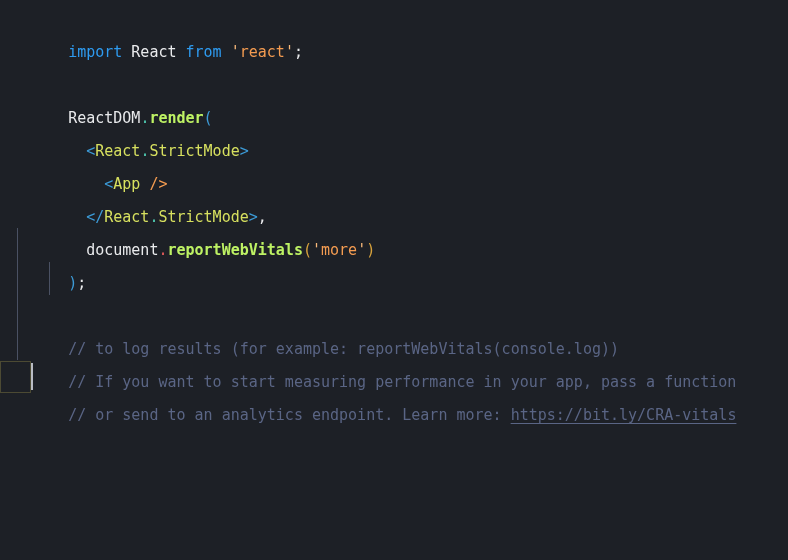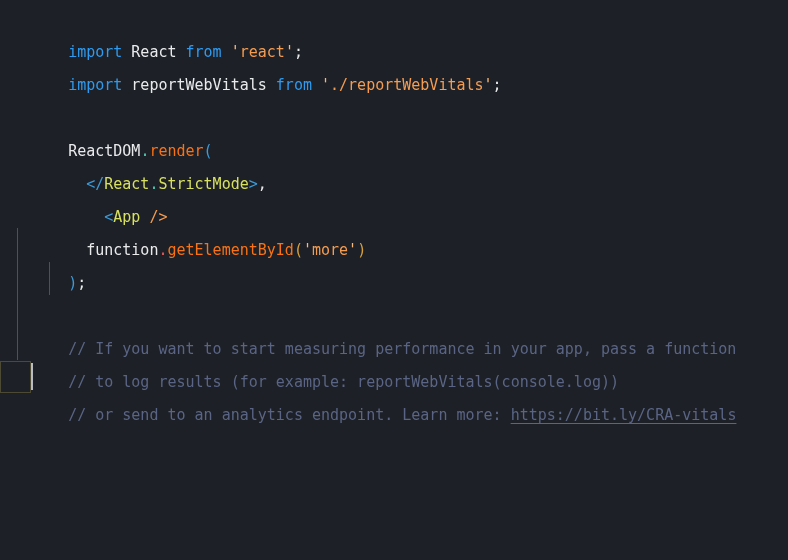--- a/index.html
+++ b/index.html
@@ -39,21 +39,21 @@
 
   
   .kw        { color: #2e9bf0; }
   .ident     { color: #e9eaec; }
   .from      { color: #2e9bf0; }
   .str       { color: #f59c51; }
   .quote     { color: #f9b97a; }
   .punct     { color: #e9eaec; }
   .dot-teal  { color: #4ec9b0; }
   .dot-red   { color: #e35b5b; }
-  .fn        { color: #f97316; }
+  .fn        { color: #bef264; font-weight: bold; }
   .tag       { color: #d7e05f; }
   .tagbrk    { color: #3c9ad6; }
   .selfclose { color: #f59c51; }
   .paren     { color: #d6a13c; }
   .paren-b   { color: #3c9ad6; }
   .comment   { color: #5a6585; }
   .link      { color: #5a6585; text-decoration: underline; text-underline-offset: 3px; }
 
   
   .indent-guide {
@@ -97,55 +97,55 @@
   <div id="bracket-match"></div>
   <div id="caret"></div>
 
   <div class="code-line">
     <span class="tok kw">import</span><span class="tok punct"> </span><span class="tok ident">React</span><span class="tok punct"> </span><span class="tok from">from</span><span class="tok punct"> </span><span class="tok quote">'</span><span class="tok str">react</span><span class="tok quote">'</span><span class="tok punct">;</span>
   </div>
 
 
 
 
-  <div class="code-line">
-    <span class="tok kw">import</span><span class="tok punct"> </span><span class="tok ident">reportWebVitals</span><span class="tok punct"> </span><span class="tok from">from</span><span class="tok punct"> </span><span class="tok quote">'</span><span class="tok str">./reportWebVitals</span><span class="tok quote">'</span><span class="tok punct">;</span>
-  </div>
 
   <div class="code-line"></div>
 
   <div class="code-line">
     <span class="tok ident">ReactDOM</span><span class="tok dot-teal">.</span><span class="tok fn">render</span><span class="tok paren-b">(</span>
   </div>
 
-
   <div class="code-line">
-    <span class="tok punct">  </span><span class="tok tagbrk">&lt;/</span><span class="tok tag">React</span><span class="tok dot-teal">.</span><span class="tok tag">StrictMode</span><span class="tok tagbrk">&gt;</span><span class="tok punct">,</span>
+    <span class="tok punct">  </span><span class="tok tagbrk">&lt;</span><span class="tok tag">React</span><span class="tok dot-teal">.</span><span class="tok tag">StrictMode</span><span class="tok tagbrk">&gt;</span>
   </div>
 
   <div class="code-line">
     <span class="tok punct">    </span><span class="tok tagbrk">&lt;</span><span class="tok tag">App</span><span class="tok punct"> </span><span class="tok selfclose">/&gt;</span>
   </div>
 
   <div class="code-line">
-    <span class="tok punct">  </span><span class="tok ident">function</span><span class="tok dot-red">.</span><span class="tok fn">getElementById</span><span class="tok paren">(</span><span class="tok quote">'</span><span class="tok str">more</span><span class="tok quote">'</span><span class="tok paren">)</span>
+    <span class="tok punct">  </span><span class="tok tagbrk">&lt;/</span><span class="tok tag">React</span><span class="tok dot-teal">.</span><span class="tok tag">StrictMode</span><span class="tok tagbrk">&gt;</span><span class="tok punct">,</span>
+  </div>
+
+  <div class="code-line">
+    <span class="tok punct">  </span><span class="tok ident">document</span><span class="tok dot-red">.</span><span class="tok fn">reportWebVitals</span><span class="tok paren">(</span><span class="tok quote">'</span><span class="tok str">more</span><span class="tok quote">'</span><span class="tok paren">)</span>
   </div>
 
   <div class="code-line">
     <span class="tok paren-b">)</span><span class="tok punct">;</span>
   </div>
 
   <div class="code-line"></div>
 
   <div class="code-line">
-    <span class="tok comment">//</span><span class="tok comment"> If you want to start measuring performance in your app, pass a function</span>
+    <span class="tok comment">//</span><span class="tok comment"> to log results (for example: reportWebVitals(console.log))</span>
   </div>
 
   <div class="code-line">
-    <span class="tok comment">//</span><span class="tok comment"> to log results (for example: reportWebVitals(console.log))</span>
+    <span class="tok comment">//</span><span class="tok comment"> If you want to start measuring performance in your app, pass a function</span>
   </div>
 
   <div class="code-line">
     <span class="tok comment">//</span><span class="tok comment"> or send to an analytics endpoint. Learn more: </span><span class="tok link">https://bit.ly/CRA-vitals</span>
   </div>
 
   <div class="code-line">
     
   </div>
 

